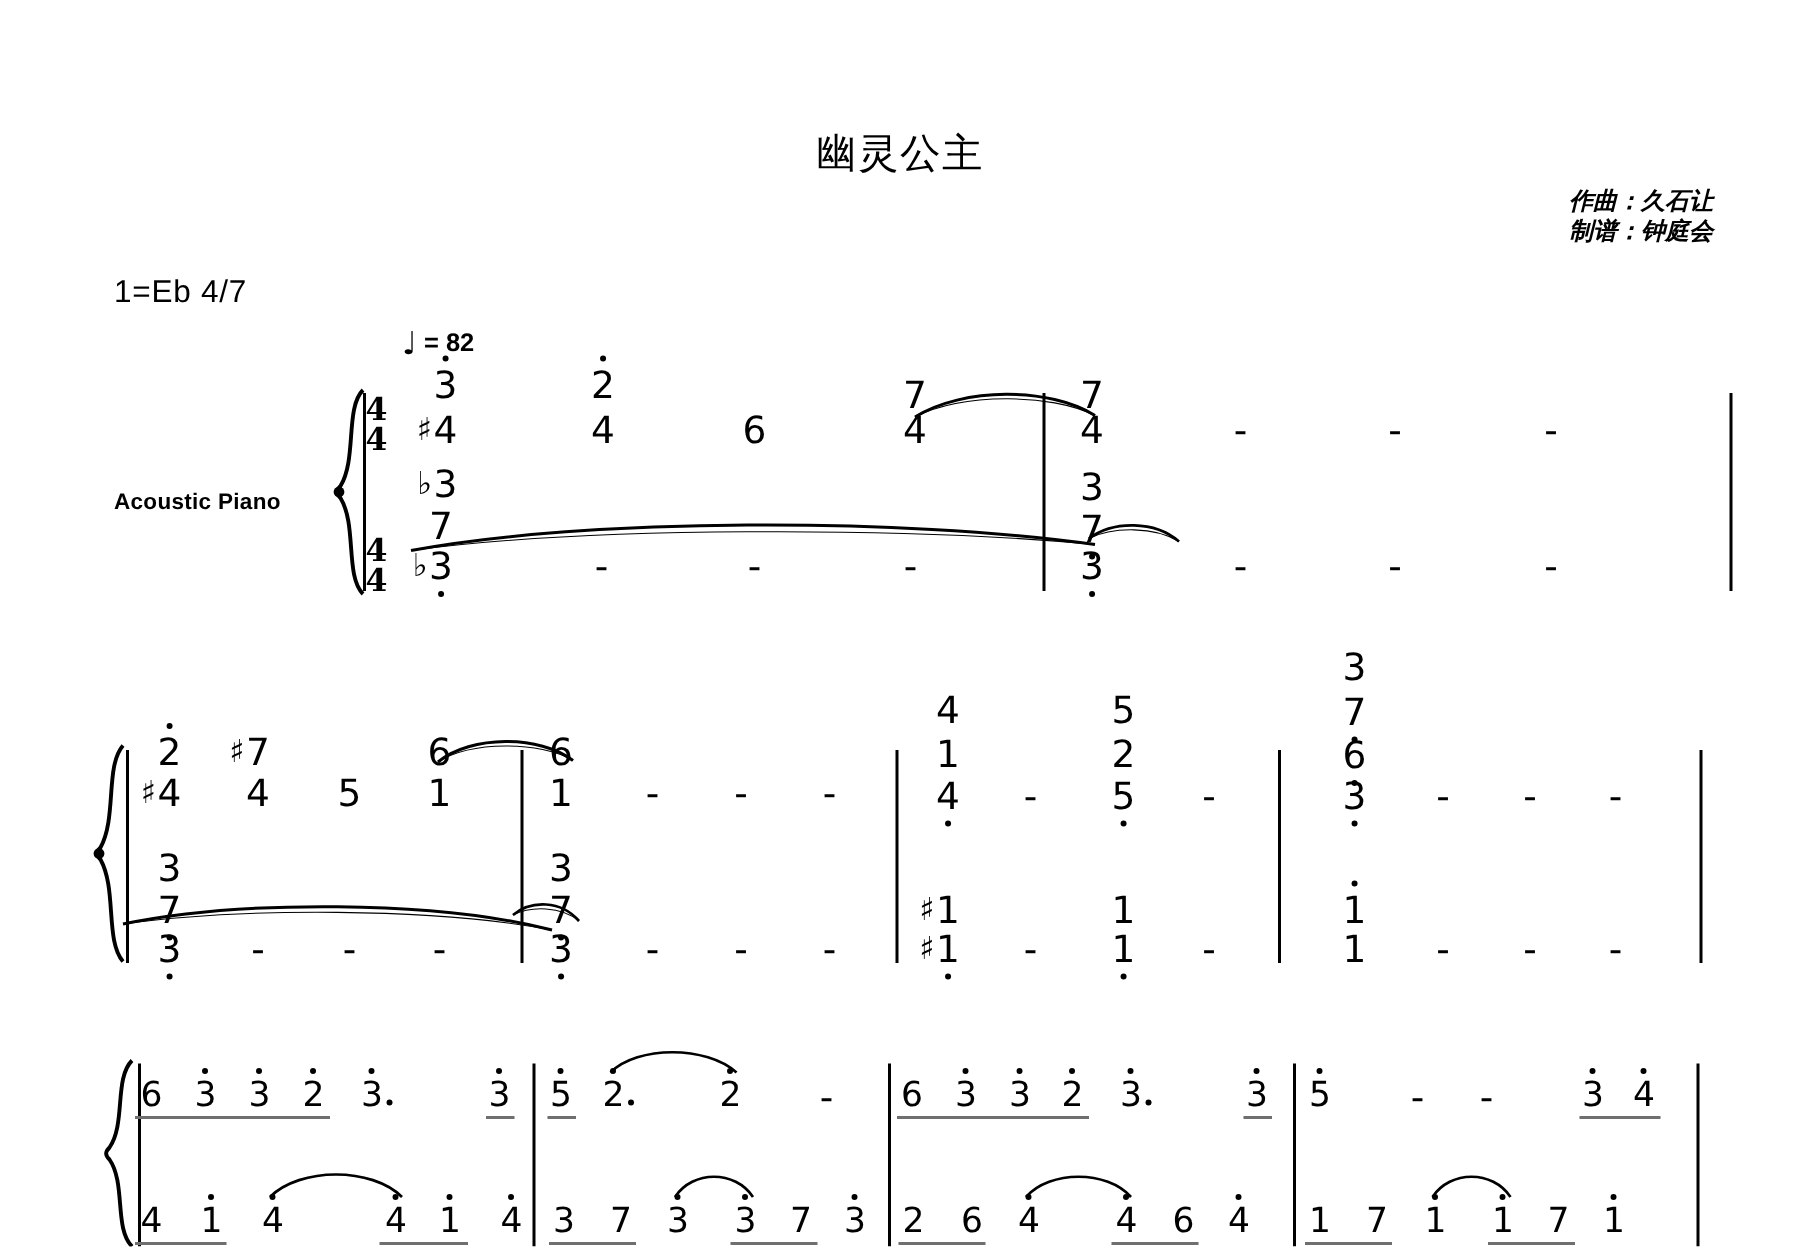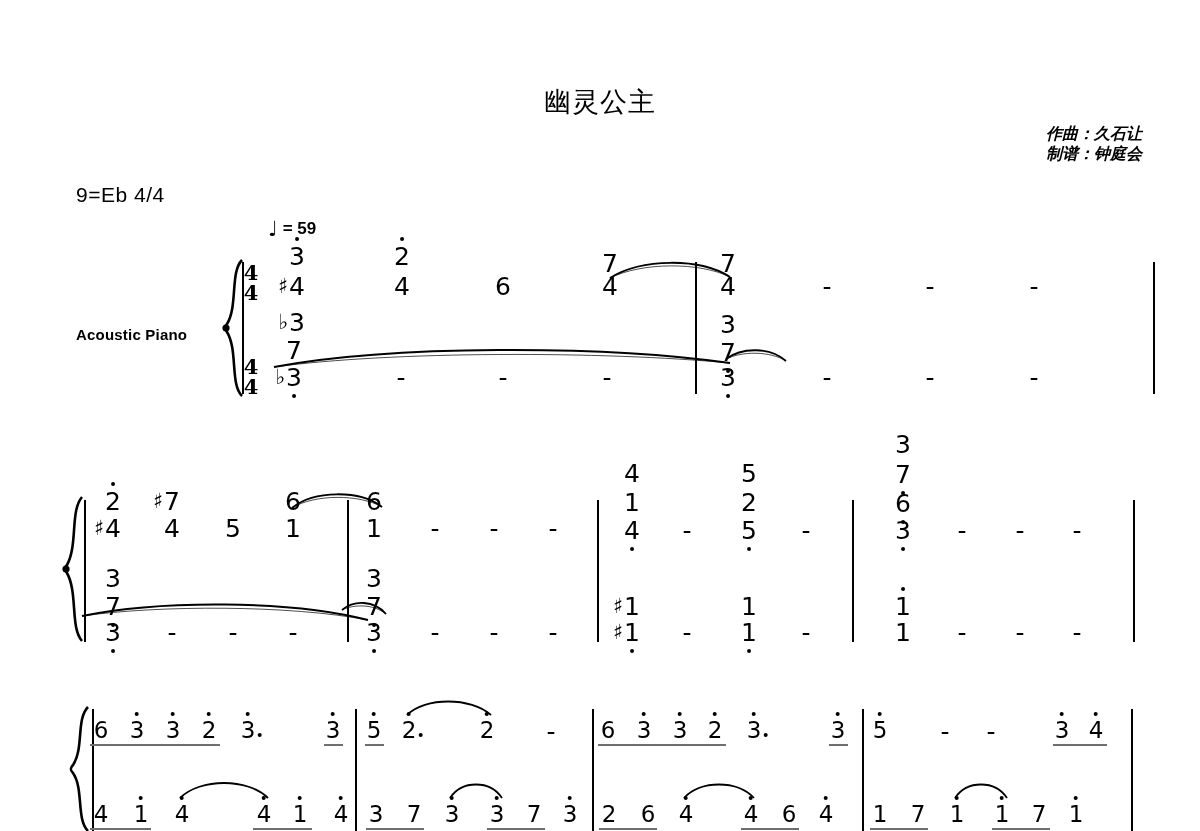--- a/index.html
+++ b/index.html
@@ -155,25 +155,25 @@
 </head>
 <body>
 
 <div id="score-title">幽灵公主</div>
 
 <div id="credits">
   <div>作曲：久石让</div>
   <div>制谱：钟庭会</div>
 </div>
 
-<div id="key-signature">9=Eb 4/4</div>
+<div id="key-signature">1=Eb 4/7</div>
 
 <div id="tempo-mark">
   <span class="noteglyph">♩</span>
-  <span>= 59</span>
+  <span>= 82</span>
 </div>
 
 <div id="instrument-label">Acoustic Piano</div>
 
 <div class="system">
 
   <svg class="brace" style="left:222px; top:258px;" width="24" height="140" viewBox="0 0 24 140">
     <path d="M20 2 C8 14 16 48 5 66 C2 69 2 71 5 74 C16 92 8 126 20 138" fill="none" stroke="#000" stroke-width="2.6"></path>
     <circle cx="4" cy="70" r="3.6" fill="#000"></circle>
   </svg>

